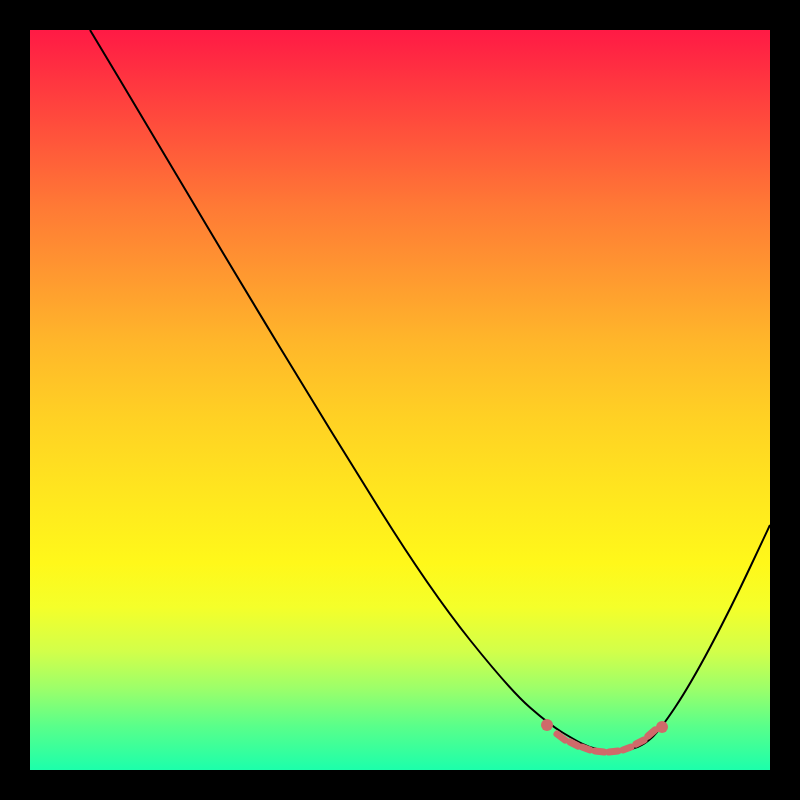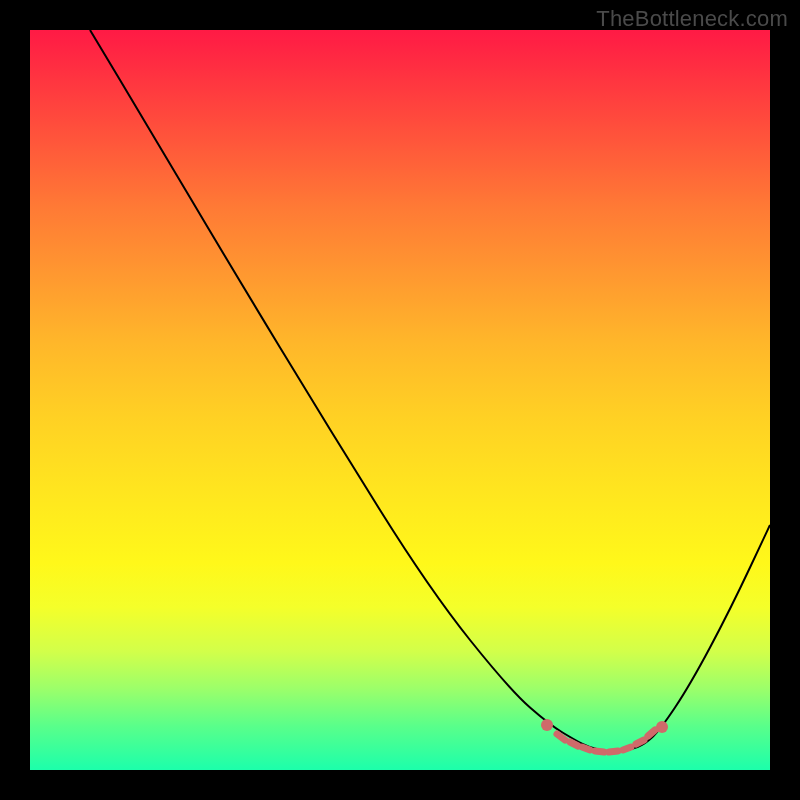--- a/index.html
+++ b/index.html
@@ -51,21 +51,20 @@
   height: 740px;
 }
 .curve-path { fill: none; stroke: #000; stroke-width: 2; }
 .dot { fill: #cf6a6a; }
 .dash { stroke: #cf6a6a; stroke-width: 7; stroke-linecap: round; }
 </style>
 </head>
 <body>
 
 <div class="frame">
-  <div class="watermark">TheBottleneck.com</div>
   <div class="plot">
     <svg class="curve" viewBox="0 0 740 740">
       <path id="main-curve" class="curve-path" d="M 60 0 Q 60 0 90 50 Q 120 100 160 167.5 Q 200 235 250 317.5 Q 300 400 350 480 Q 400 560 440 610 Q 480 660 500 677.5 Q 520 695 532.5 702.5 Q 545 710 552.5 714 Q 560 718 570 720 Q 580 722 590 721 Q 600 720 607.5 717 Q 615 714 622.5 707 Q 630 700 645 677.5 Q 660 655 680 617.5 Q 700 580 720 537.5 L 740 495"></path>
       <g id="markers">
           <circle cx="517" cy="695" r="6" class="dot"></circle>
           <circle cx="632" cy="697" r="6" class="dot"></circle>
           <line x1="527" y1="704" x2="535" y2="710" class="dash"></line>
           <line x1="540" y1="712" x2="548" y2="716" class="dash"></line>
           <line x1="552" y1="717" x2="560" y2="720" class="dash"></line>
           <line x1="565" y1="721" x2="574" y2="722" class="dash"></line>

